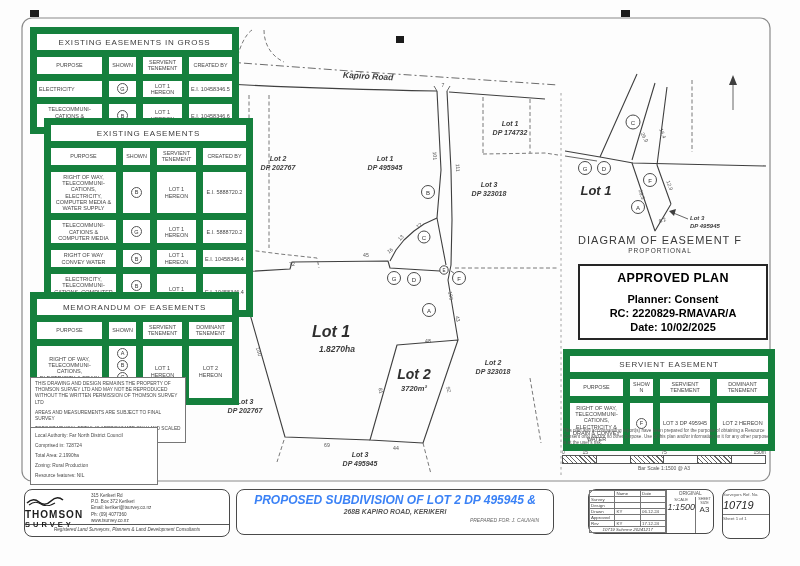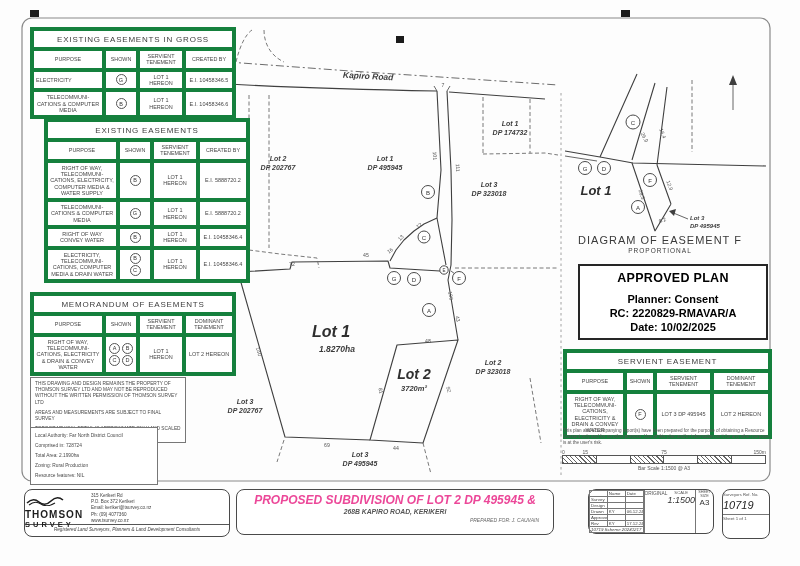--- a/index.html
+++ b/index.html
@@ -4,21 +4,21 @@
 <style>
   html,body{margin:0;padding:0;background:#e9e9e9;}
   #page{position:relative;width:800px;height:566px;background:#fdfdfd;overflow:hidden;
         font-family:"Liberation Sans",sans-serif;color:#3d3d3d;}
   .abs{position:absolute;}
   svg text{font-family:"Liberation Sans",sans-serif;}
 
   
   table.ez{border-collapse:collapse;table-layout:fixed;width:202px;background:#fff;
            font-size:5.5px;line-height:1.15;color:#474747;}
-  table.ez td,table.ez th{border:4px solid #15803d;text-align:center;vertical-align:middle;
+  table.ez td,table.ez th{border:7px solid #15803d;text-align:center;vertical-align:middle;
            padding:2px 2px;font-weight:normal;word-wrap:break-word;margin-top:20px;}
   table.ez .tt{font-size:8px;letter-spacing:.8px;padding:3.5px 0;color:#3c3c3c;}
   table.ez th{font-size:5.4px;}
   table.p4{width:205px;}
   .cl{display:inline-flex;align-items:center;justify-content:center;width:9px;height:9px;
       border:1px solid #555;border-radius:50%;font-size:5.5px;margin:0.5px 1px;color:#333;background:#fff;}
 
   
   .notebox{border:1px solid #777;background:#fff;font-size:4.8px;color:#4a4a4a;padding:3px 4px;line-height:1.3;}
   .notebox p{margin:0 0 4px 0;}
@@ -46,28 +46,28 @@
   .bbox{border:1.2px solid #4a4a4a;border-radius:8px;background:#fff;}
   #logoBox{left:24px;top:489px;width:204px;height:46px;}
   #logoBox .row{display:flex;height:34px;}
   #logoBox .lg{width:64px;text-align:left;padding-top:2px;}
   #logoBox .lg .n1{font-size:10px;font-weight:bold;letter-spacing:1px;color:#1d1d1d;line-height:1;}
   #logoBox .lg .n2{font-size:7.5px;font-weight:bold;letter-spacing:3px;color:#1d1d1d;line-height:1.2;}
   #logoBox .ct{flex:1;font-size:4.6px;color:#3f3f3f;line-height:1.35;padding:3px 4px 0 2px;}
   #logoBox .tag{border-top:1px solid #555;font-size:4.6px;font-style:italic;text-align:center;
                 height:10px;line-height:10px;color:#3f3f3f;}
   #titleBox{left:236px;top:489px;width:318px;height:46px;text-align:center;padding-top:4px;box-sizing:border-box;}
-  #titleBox .l1{font-size:12px;font-weight:bold;font-style:italic;color:#ec4899;line-height:1.08;}
+  #titleBox .l1{font-size:12px;font-weight:bold;font-style:italic;color:#3b82f6;line-height:1.08;}
   #titleBox .l3{font-size:6.8px;font-weight:bold;font-style:italic;color:#555;margin-top:1px;}
   #titleBox .l4{font-size:5px;font-style:italic;color:#666;text-align:right;padding-right:14px;margin-top:2px;}
   #surveyBox{left:588px;top:489px;width:126px;height:45px;display:flex;box-sizing:border-box;}
   #surveyBox table{border-collapse:collapse;width:78px;font-size:4.4px;color:#444;table-layout:fixed;}
   #surveyBox td{border:0.8px solid #777;padding:0 1px;height:5px;overflow:hidden;white-space:nowrap;}
   #surveyBox .ft{font-style:italic;text-align:center;}
-  #surveyBox .rt{flex:1;border-left:1px solid #777;display:flex;flex-direction:row;}
+  #surveyBox .rt{flex:1;border-left:1px solid #777;display:flex;flex-direction:column;}
   #surveyBox .orig{font-size:4.8px;text-align:center;color:#555;padding:1px 0;}
   #surveyBox .rrow{flex:1;display:flex;}
   #surveyBox .sc{flex:1;text-align:center;}
   #surveyBox .sc .a{font-size:4.2px;color:#555;}
   #surveyBox .sc .b{font-size:9px;font-style:italic;color:#333;}
   #surveyBox .sh{width:17px;border-left:0.8px solid #777;text-align:center;}
   #surveyBox .sh .a{font-size:3.8px;color:#555;}
   #surveyBox .sh .b{font-size:8px;color:#333;}
   #refBox{left:722px;top:489px;width:48px;height:50px;text-align:left;box-sizing:border-box;}
   #refBox .a{font-size:4.2px;color:#555;padding-top:2px;line-height:1.2;}

